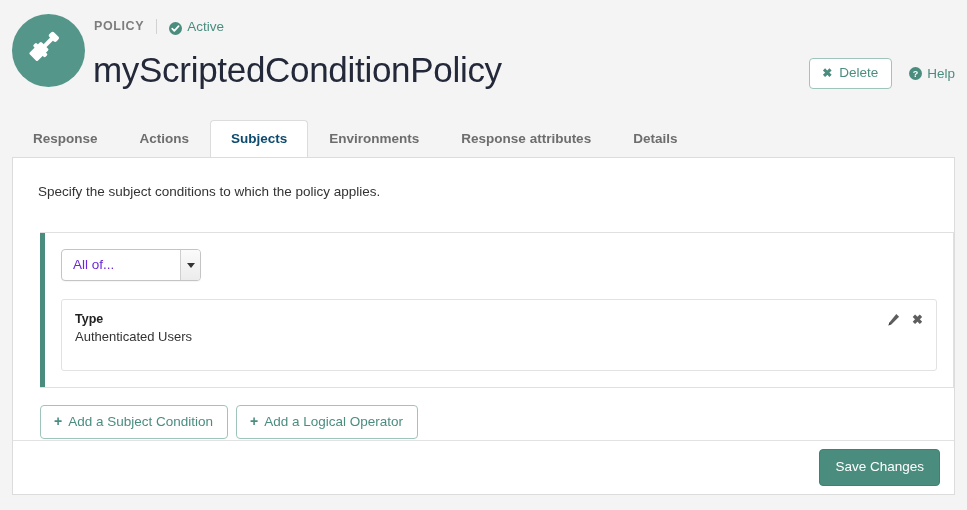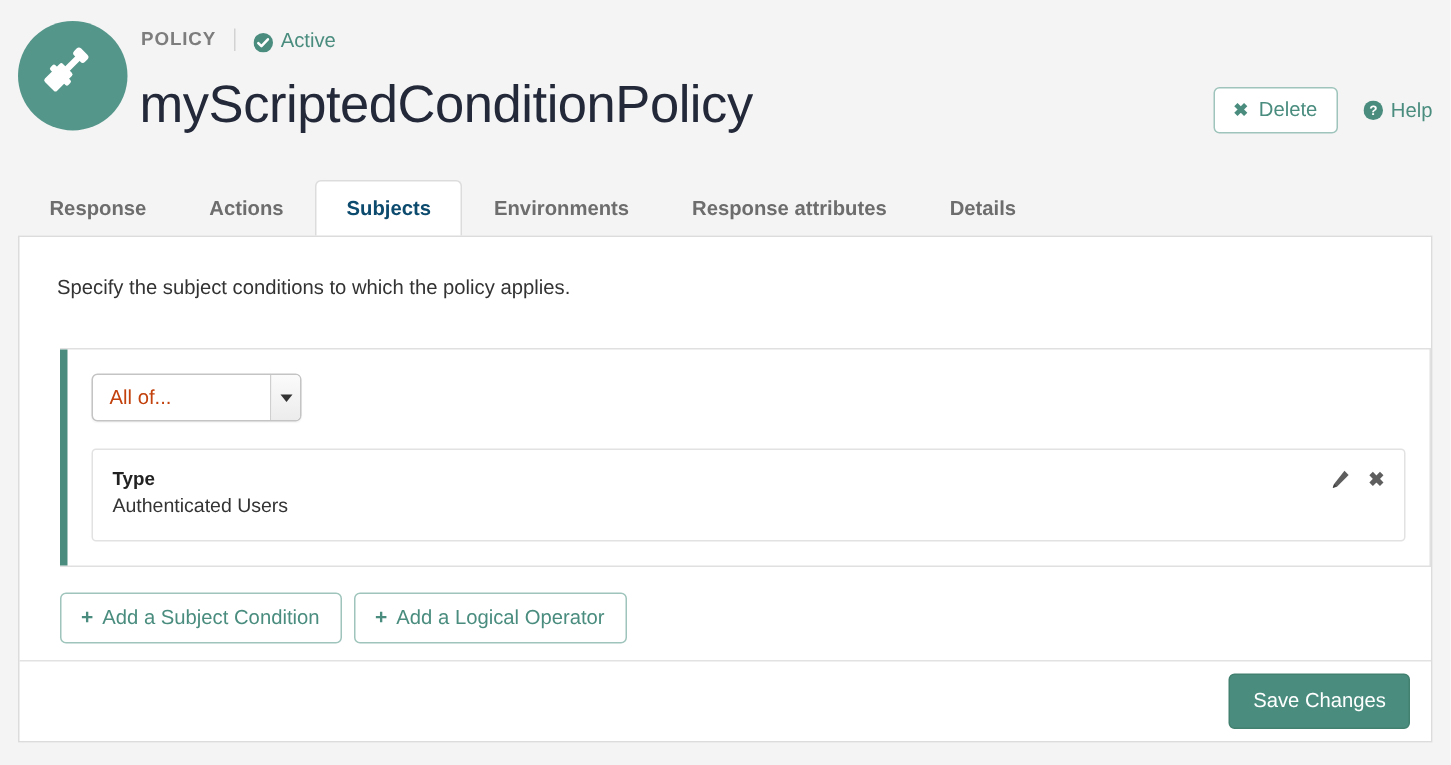--- a/index.html
+++ b/index.html
@@ -208,21 +208,21 @@
     background: #fff;
     box-sizing: border-box;
     cursor: pointer;
     box-shadow: 0 1px 1px rgba(0,0,0,0.04);
   }
   .select-value {
     position: absolute;
     left: 11px; top: 0;
     line-height: 30px;
     font-size: 13.5px;
-    color: #c2410c;
+    color: #6d28d9;
     white-space: nowrap;
   }
   .select-arrow-btn {
     position: absolute;
     right: 0; top: 0;
     width: 19px; height: 30px;
     border-left: 1px solid #cfcfcf;
     border-radius: 0 3px 3px 0;
     background: linear-gradient(to bottom, #fbfbfb 0%, #ececec 100%);
     display: flex;
@@ -234,21 +234,21 @@
     border-left: 4px solid transparent;
     border-right: 4px solid transparent;
     border-top: 5px solid #333;
   }
 
   .cond-card {
     margin-top: 18px;
     border: 1px solid #e2e2e2;
     border-radius: 3px;
     background: #fff;
-    padding: 11px 13px 14px 13px;
+    padding: 11px 13px 24px 13px;
     display: flex;
     align-items: flex-start;
     justify-content: space-between;
     min-height: 38px;
     box-sizing: border-box;
   }
   .cond-card-text .cond-label {
     font-size: 12.5px;
     font-weight: bold;
     color: #222;

